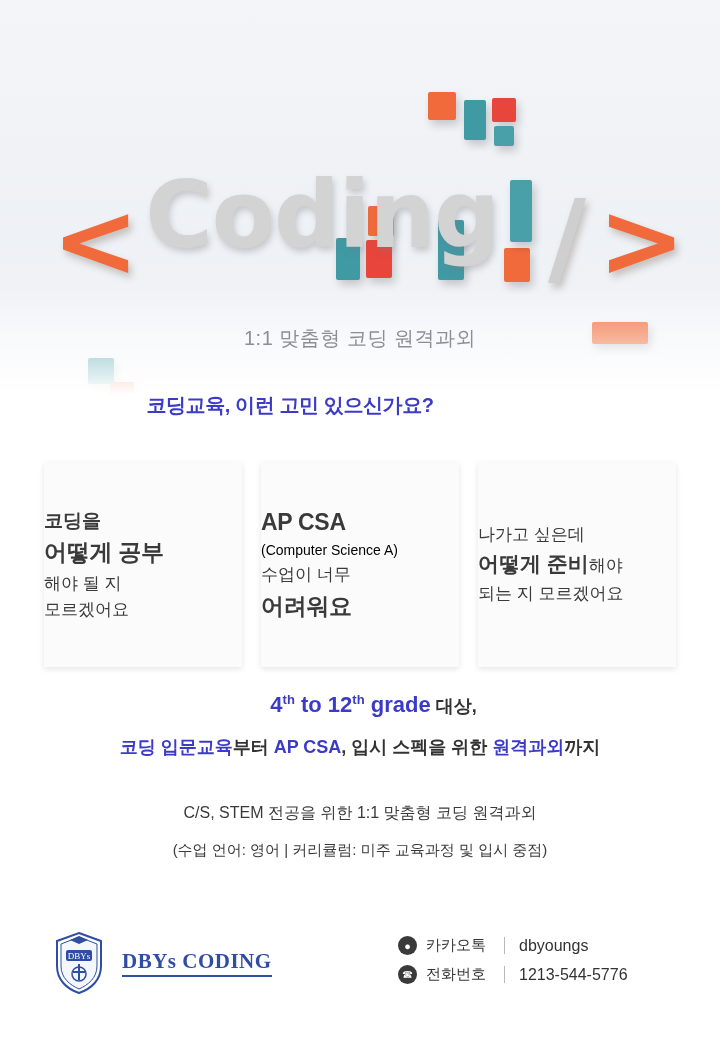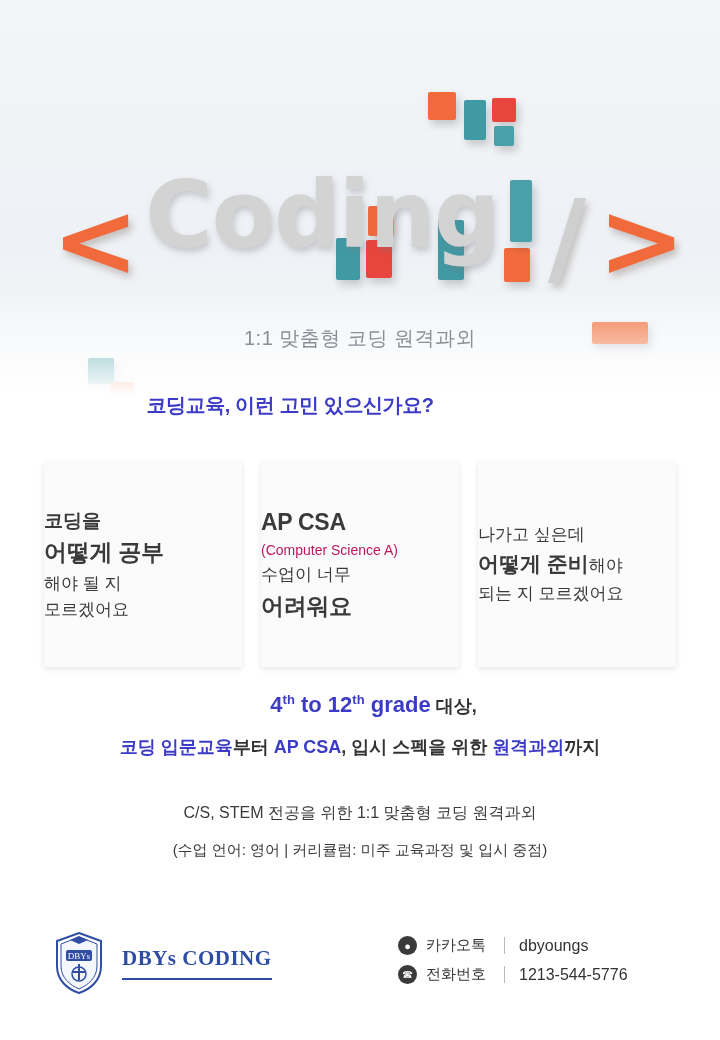--- a/index.html
+++ b/index.html
@@ -109,21 +109,21 @@
     align-items: flex-start;
     justify-content: center;
     text-align: center;
     color: #3a3a3a;
     font-size: 17px;
     line-height: 1.55;
   }
   .card .ln { display: block; }
   .card .b { font-weight: bold; font-size: 19px; }
   .card .big { font-weight: bold; font-size: 23px; letter-spacing: -0.3px; }
-  .card .small { font-size: 14px; color: #be185d; }
+  .card .small { font-size: 14px; color: #000000; }
 
   
   .desc {
     position: absolute;
     left: 0; top: 692px;
     width: 720px;
     text-align: center;
   }
   .desc .row { margin-bottom: 17px; color: #3a3a3a; }
   .desc .r1 { font-size: 22px; font-weight: bold; color: #3b3bc8; padding-left: 27px; }
@@ -152,21 +152,21 @@
     margin-left: 12px;
     font-family: "Liberation Serif", serif;
     color: #2f4da3;
     text-align: center;
   }
   .logo-text .l1 {
     font-size: 21px;
     font-weight: bold;
     letter-spacing: 0.5px;
     border-bottom: 2px solid #2f4da3;
-    padding-bottom: 7px;
+    padding-bottom: 1px;
   }
   .logo-text .l2 {
     font-size: 18px;
     letter-spacing: 7px;
     margin-top: 5px;
     font-weight: bold;
   }
   .contact {
     position: absolute;
     left: 398px; top: 16px;

